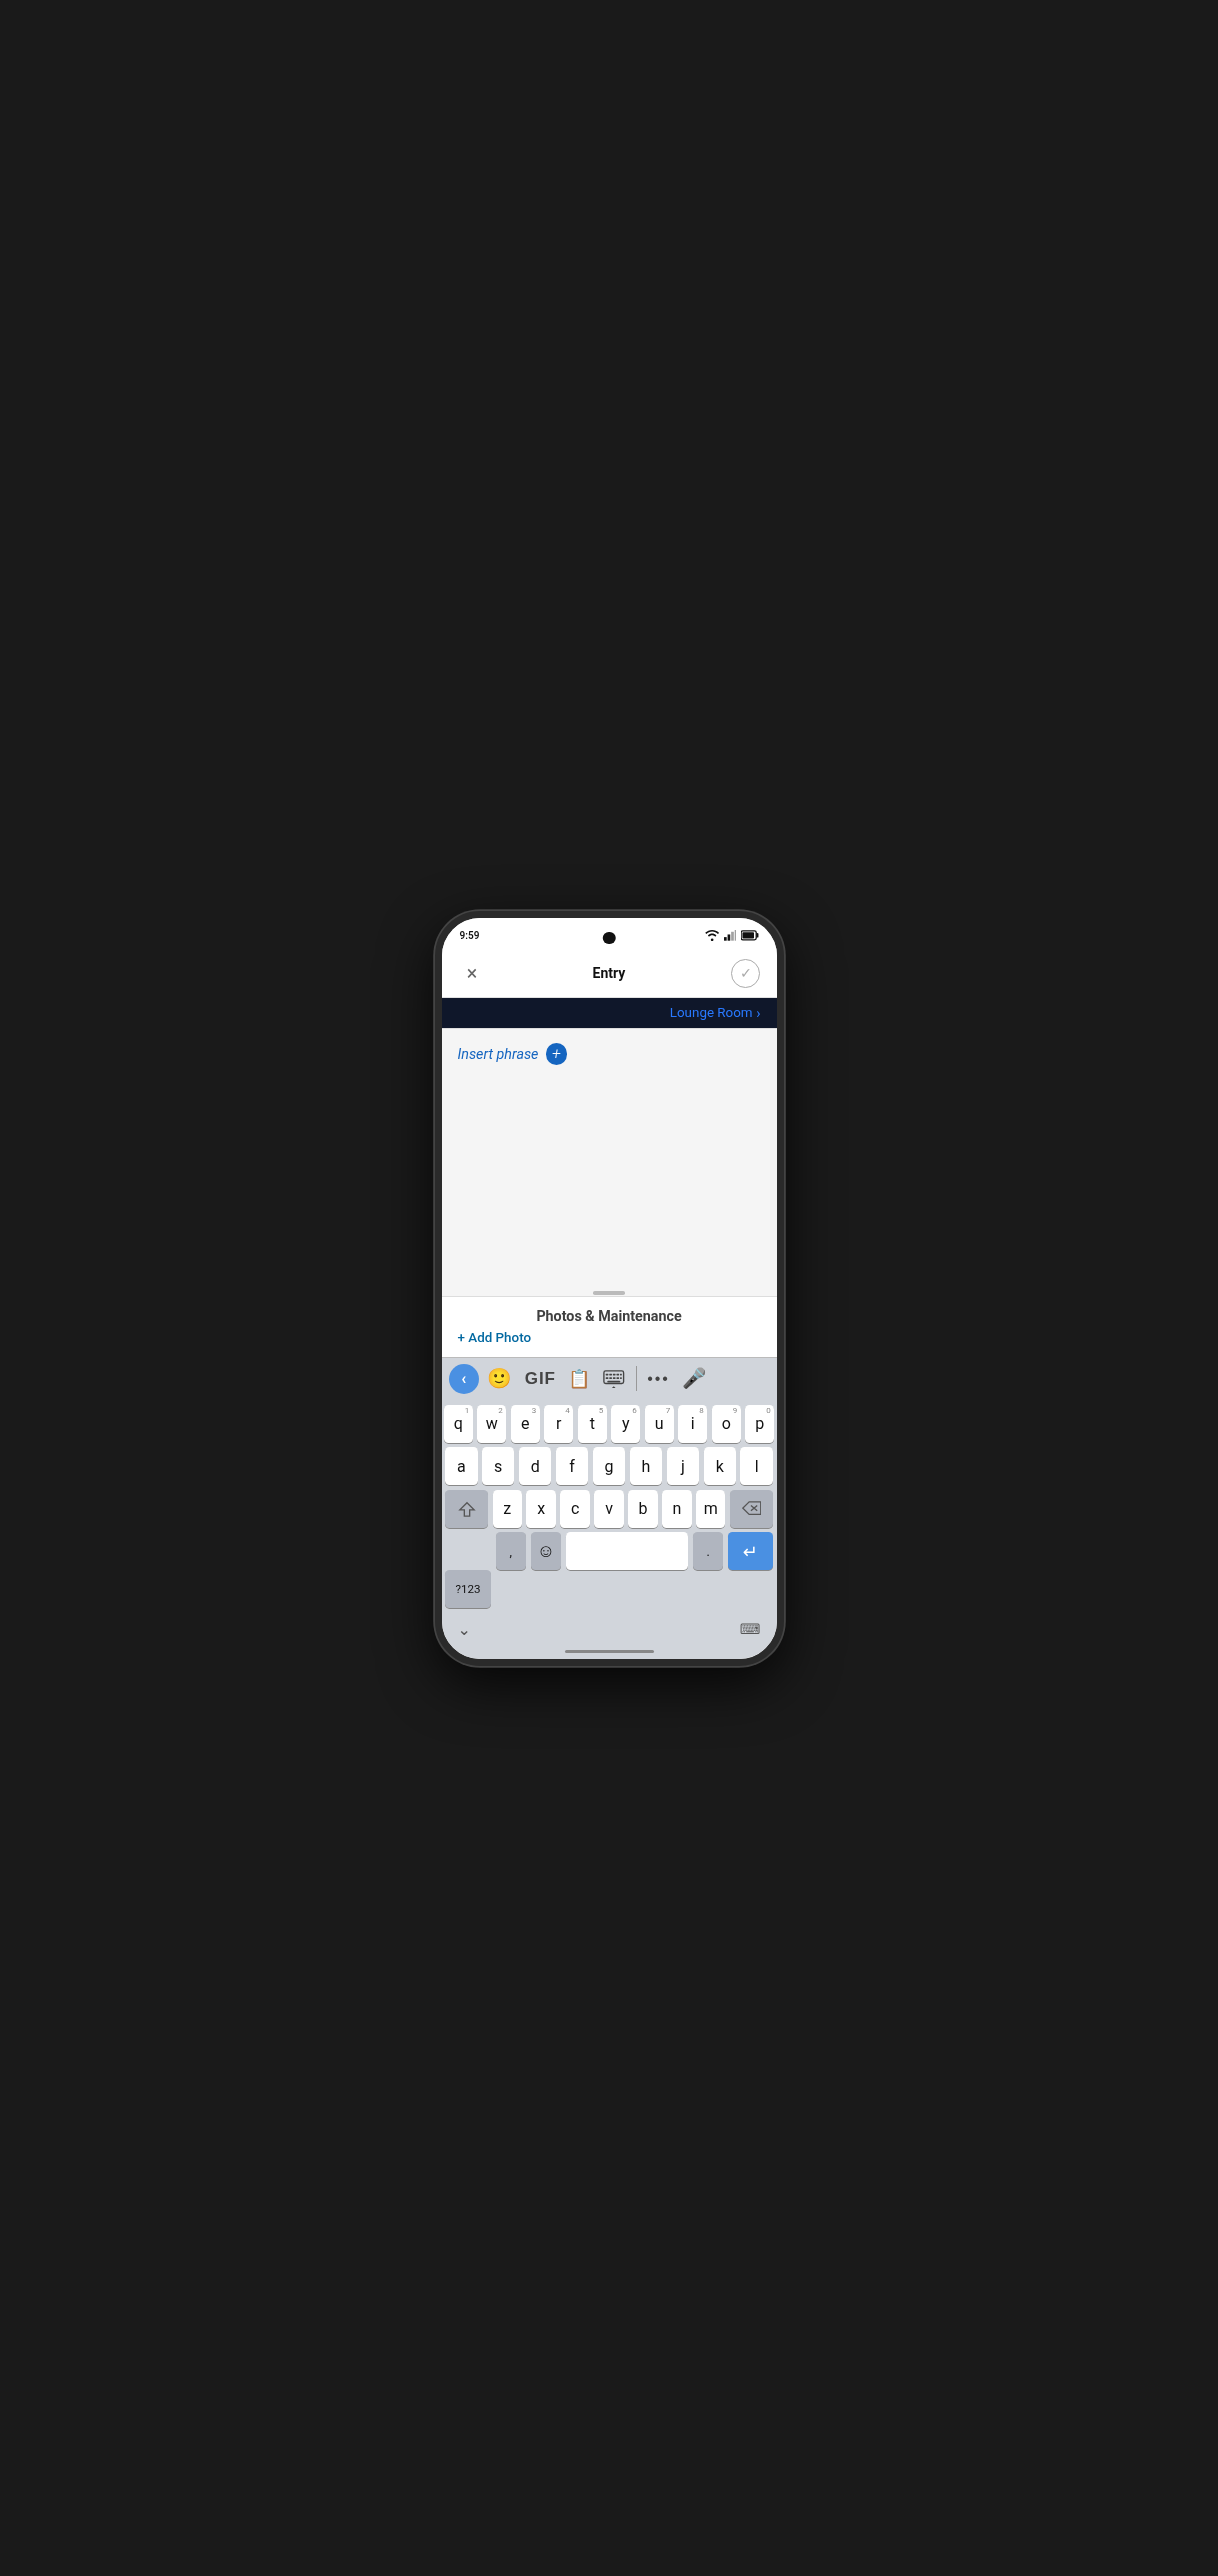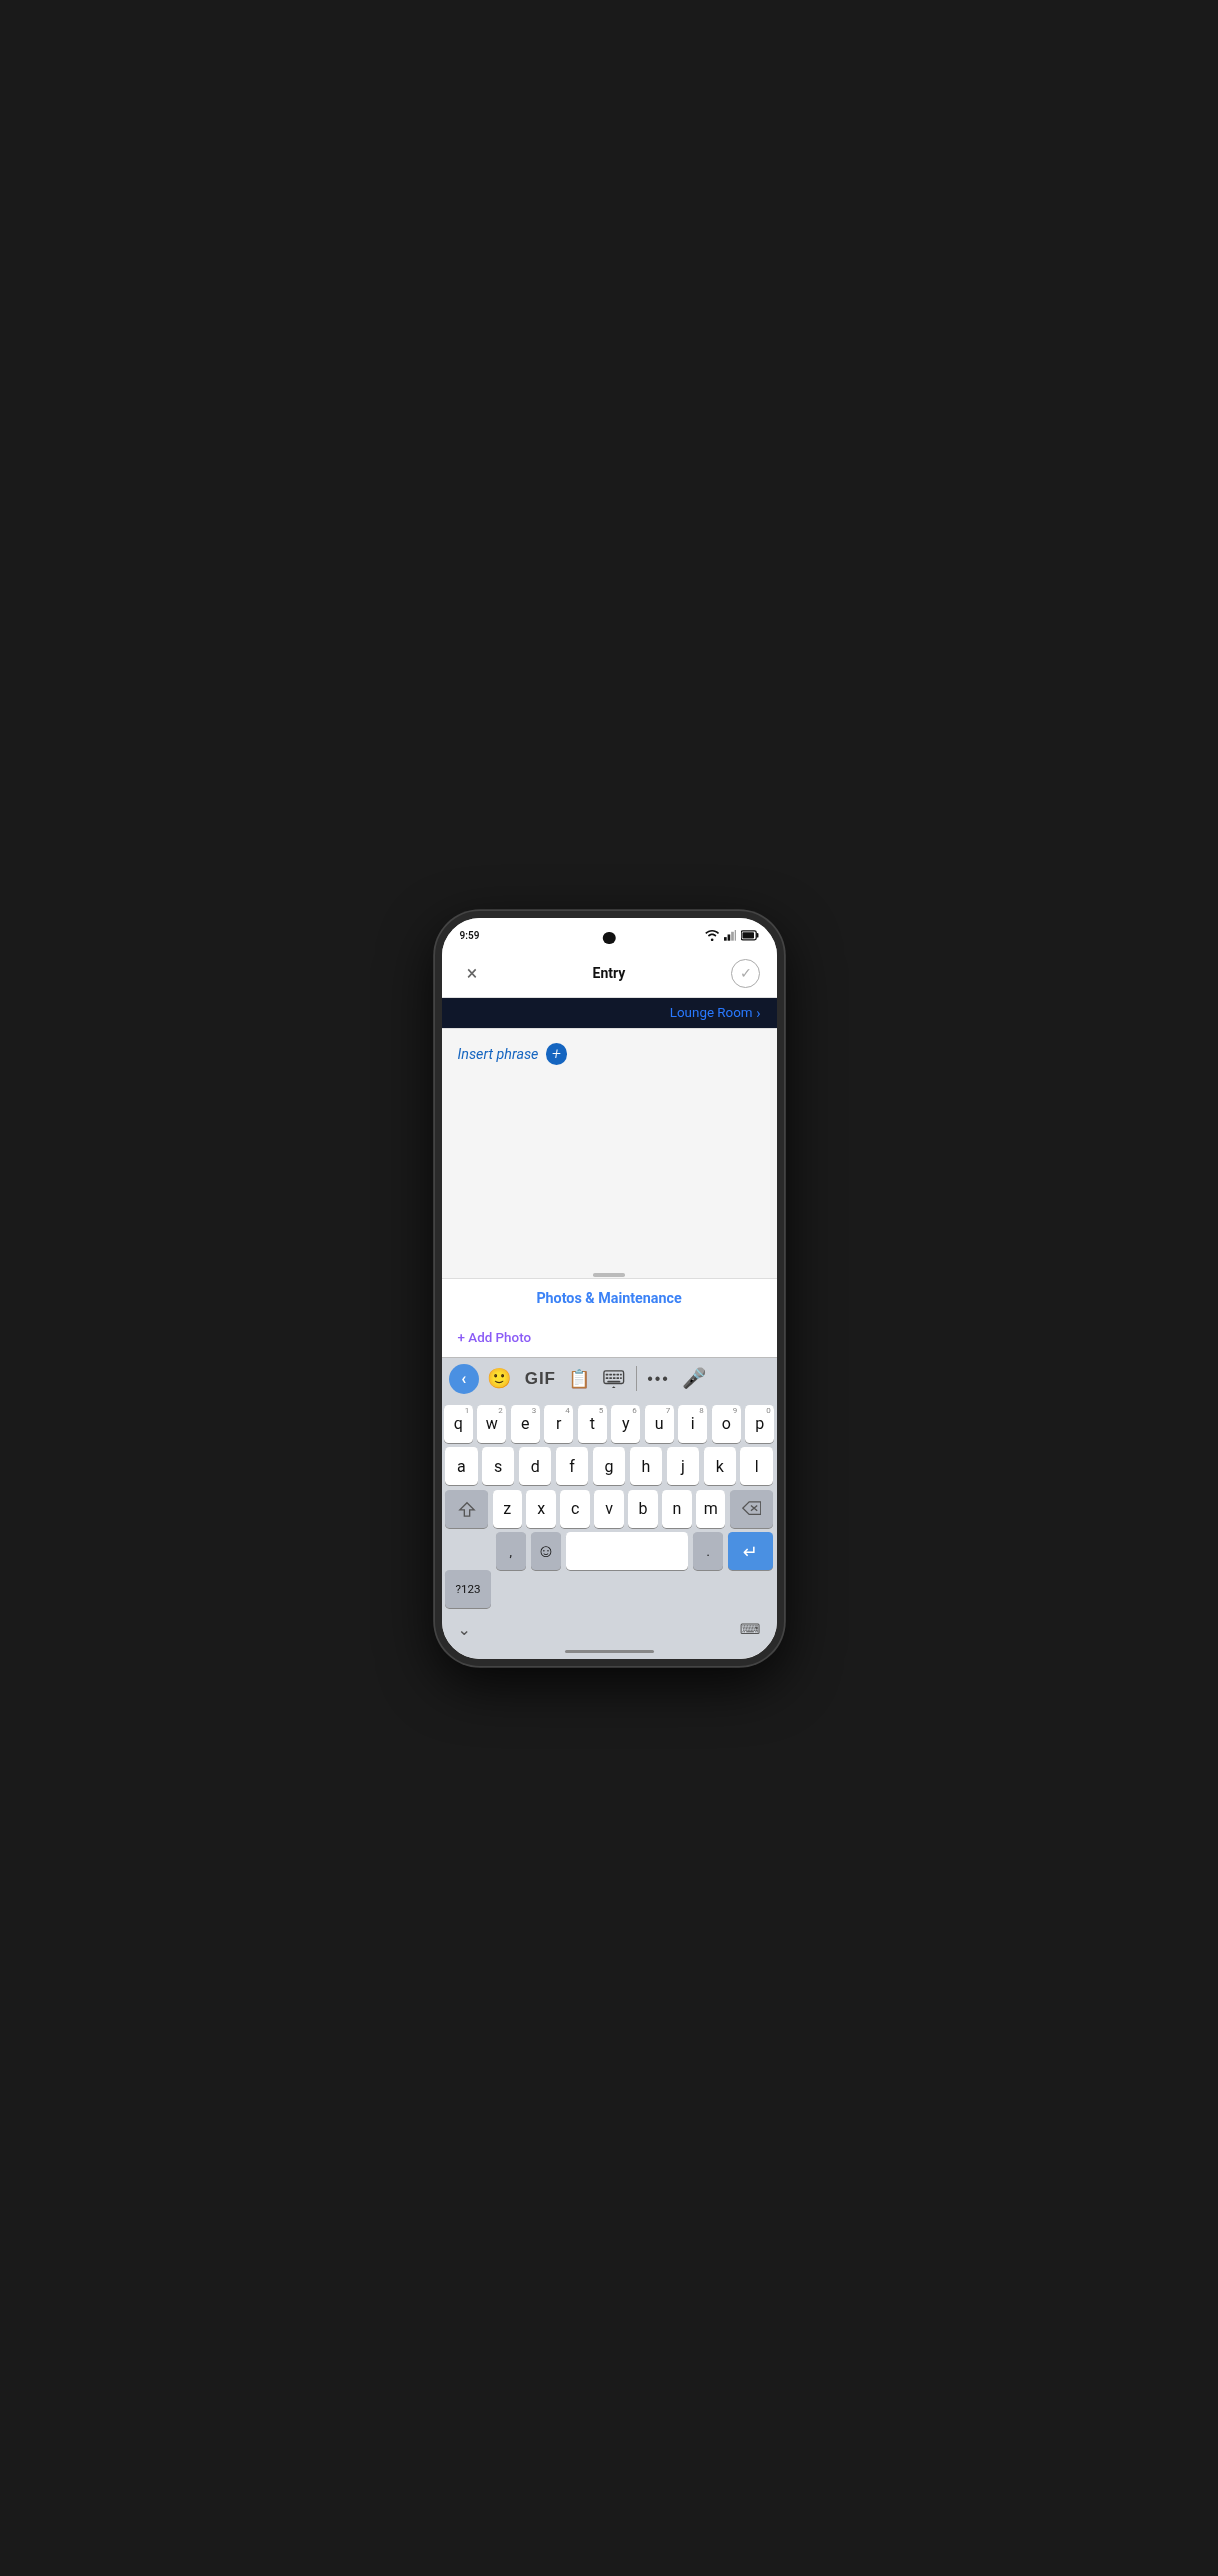--- a/index.html
+++ b/index.html
@@ -189,26 +189,26 @@
       background: #fff;
       padding: 10.7px 16px 9px;
       border-top: 0.9px solid #ddd;
       flex-shrink: 0;
     }
 
     .photos-title {
       font-size: 14.3px;
       font-weight: 700;
       text-align: center;
-      color: #3b82f6;
-      margin-bottom: 20px;
+      color: #404040;
+      margin-bottom: 2px;
     }
 
     .add-photo-btn {
-      color: #8b5cf6;
+      color: #0369a1;
       font-size: 13.4px;
       font-weight: 500;
       cursor: pointer;
       padding: 3.6px 0;
     }
 
     
     .keyboard-toolbar {
       background: #d1d5db;
       display: flex;

